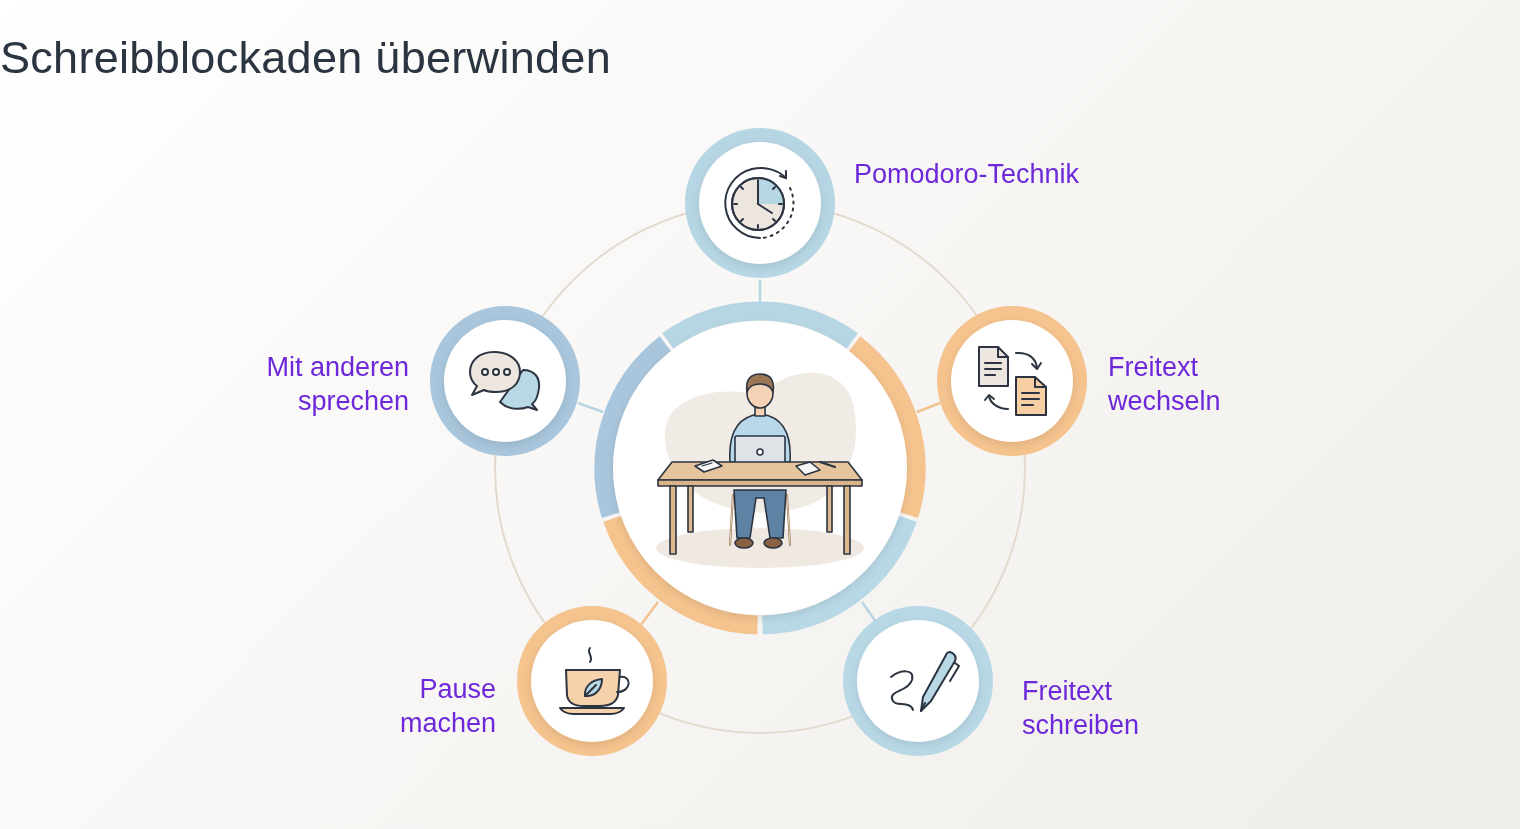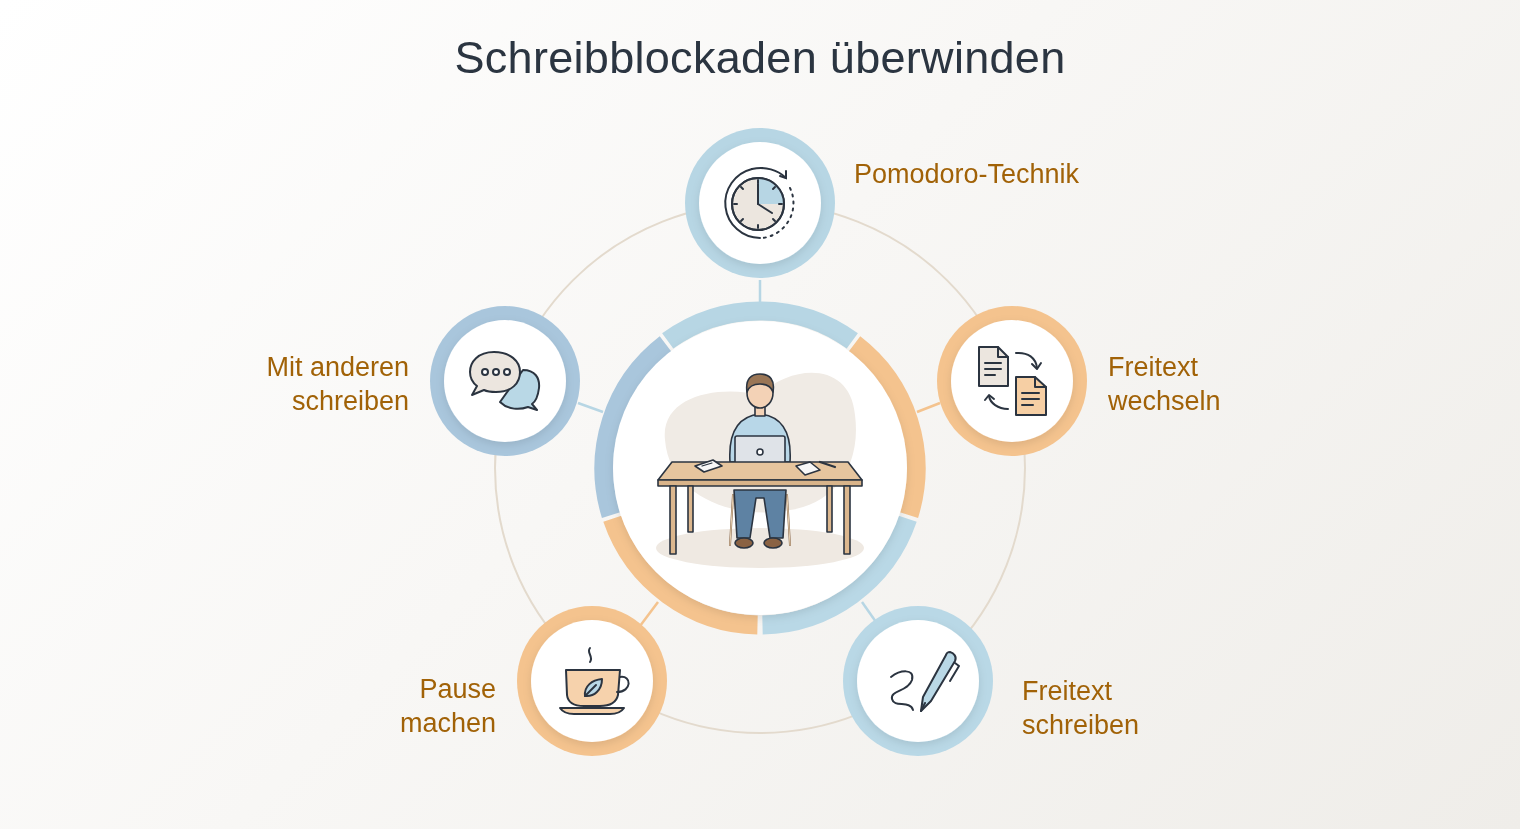--- a/index.html
+++ b/index.html
@@ -3,26 +3,26 @@
 <meta charset="utf-8">
 <style>
   html, body { margin: 0; padding: 0; }
   body {
     width: 1520px; height: 829px; overflow: hidden; position: relative;
     background: linear-gradient(135deg, #ffffff 0%, #f8f7f5 45%, #efede9 100%);
     font-family: "Liberation Sans", "DejaVu Sans", sans-serif;
     color: #2a3440;
   }
   .title {
-    position: absolute; left: 0; top: 32px; width: 1520px; text-align: center;
+    position: absolute; left: 0; top: 32px; width: 1520px; 
     font-size: 45px; font-weight: 400; letter-spacing: 0.3px; color: #2b3541;
   }
   svg.diagram { position: absolute; left: 0; top: 0; }
   .label {
-    position: absolute; font-size: 27px; line-height: 34px; color: #a16207;
+    position: absolute; font-size: 27px; line-height: 34px; color: #6d28d9;
     white-space: pre-line;
   }
   .label.right { text-align: left; }
   .label.left { text-align: right; }
 </style>
 </head>
 <body>
 
 <div class="title">Schreibblockaden überwinden</div>
 
@@ -178,13 +178,13 @@
 </svg>
 
 <div class="label right" style="left:854px; top:157px;">Pomodoro-Technik</div>
 <div class="label right" style="left:1108px; top:350px;">Freitext
 wechseln</div>
 <div class="label right" style="left:1022px; top:650px;margin-top:24px;">Freitext
 schreiben</div>
 <div class="label left" style="right:1024px; top:672px;">Pause
 machen</div>
 <div class="label left" style="right:1111px; top:350px;">Mit anderen
-schreiben</div>
+sprechen</div>
 
 </body></html>

